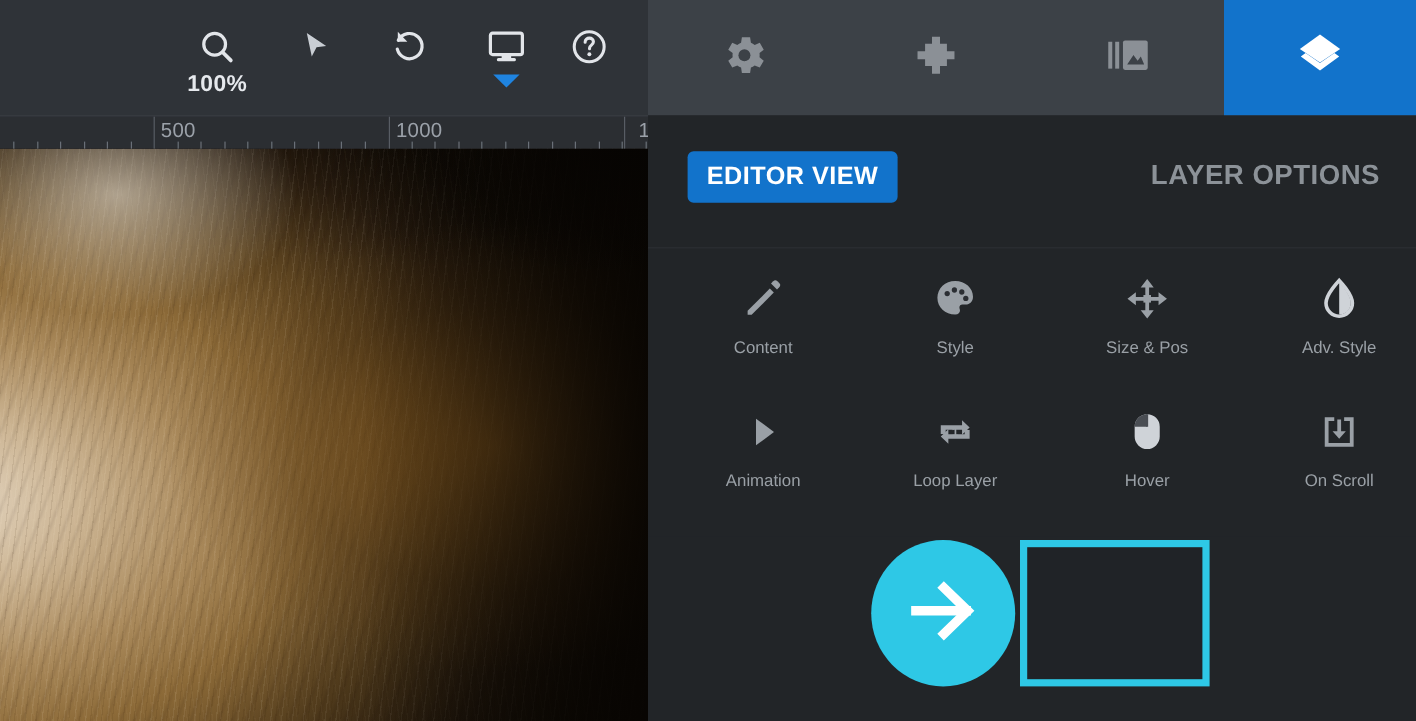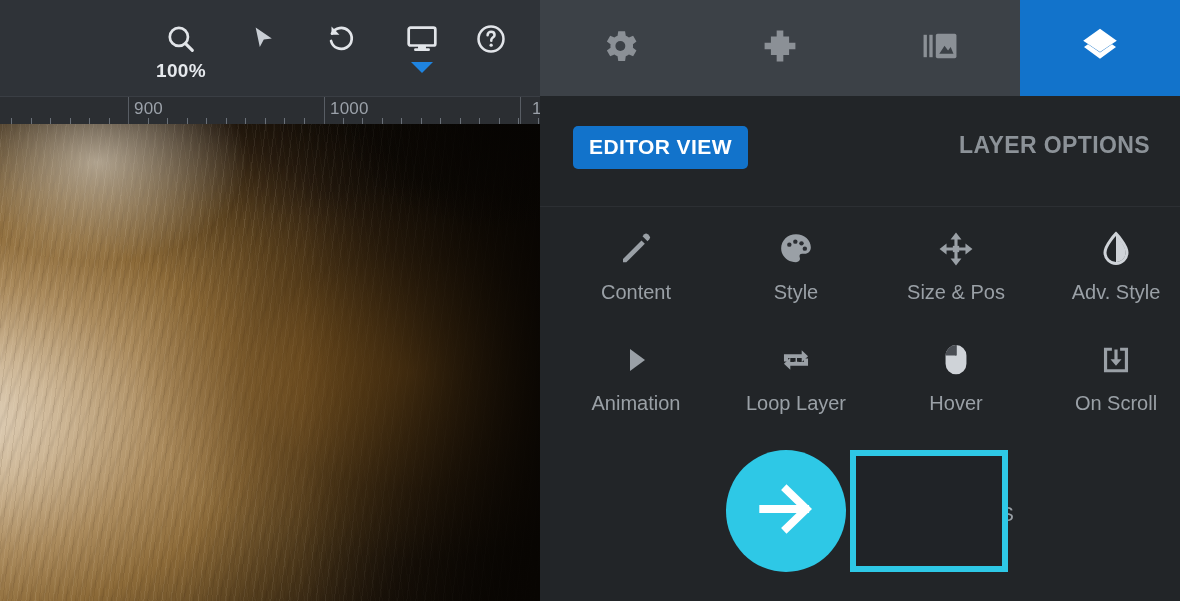--- a/index.html
+++ b/index.html
@@ -69,21 +69,21 @@
            border-bottom:1px solid #2c2f33;}
   .pill{position:absolute;left:33px;top:30px;background:#1273cb;color:#fff;
         font-size:21px;font-weight:bold;letter-spacing:.4px;padding:9px 16px 10px;border-radius:5px;cursor:pointer;}
   .layeropt{position:absolute;right:30px;top:36px;color:#8c9298;font-size:23px;
             font-weight:bold;letter-spacing:.4px;cursor:pointer;}
 
   .grid{position:absolute;left:0;top:207px;width:640px;height:394px;}
   .cell{position:absolute;width:160px;height:115px;display:flex;flex-direction:column;
         align-items:center;justify-content:flex-start;cursor:pointer;}
   .cell .ig{height:52px;display:flex;align-items:center;justify-content:center;margin-top:16px;}
-  .cell .lb{color:#9aa0a6;font-size:20px;margin-top:6px;white-space:nowrap;}
+  .cell .lb{color:#9aa0a6;font-size:14px;margin-top:6px;white-space:nowrap;}
   .cell.selected .lb{color:#ffffff;}
 
   .hl-box{position:absolute;left:850px;top:450px;width:158px;height:122px;
           border:6px solid #2ec8e6;background:#202327;box-sizing:border-box;pointer-events:none;}
   .cursor-circle{position:absolute;left:726px;top:450px;width:120px;height:122px;
                  border-radius:50%;background:#2ec8e6;display:flex;align-items:center;justify-content:center;}
 </style>
 </head>
 <body>
 
@@ -165,21 +165,21 @@
         <div class="rminor" style="left: 362px;"></div>
         <div class="rminor" style="left: 382px;"></div>
         <div class="rminor" style="left: 401px;"></div>
         <div class="rminor" style="left: 421px;"></div>
         <div class="rminor" style="left: 440px;"></div>
         <div class="rminor" style="left: 460px;"></div>
         <div class="rminor" style="left: 479px;"></div>
         <div class="rminor" style="left: 499px;"></div>
         <div class="rminor" style="left: 518px;"></div>
         <div class="rminor" style="left: 538px;"></div>
-        <div class="rlabel" style="left: 134px;">900</div>
+        <div class="rlabel" style="left: 134px;">500</div>
         <div class="rlabel" style="left: 330px;">1000</div>
         <div class="rlabel" style="left: 532px;">1</div>
       </div>
 
     <div class="canvas-img">
       <div class="fur-base"></div>
       <div class="fur-strands"></div>
       <div class="fur-strands2"></div>
       <div class="fur-shade"></div>
       <div class="fur-dark-right"></div>

